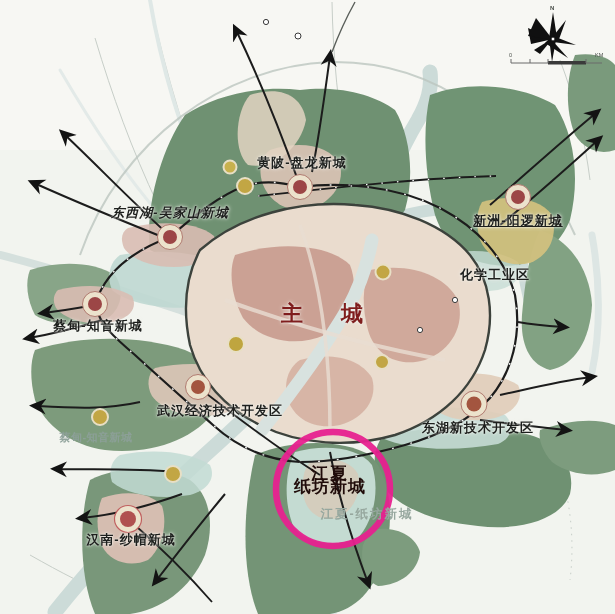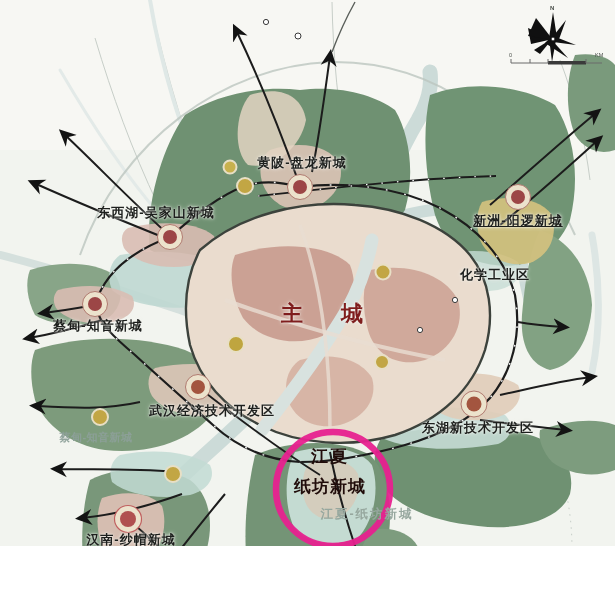--- a/index.html
+++ b/index.html
@@ -1,16 +1,16 @@
 <!DOCTYPE html>
 <html><head>
 <meta charset="utf-8">
 <style>
   html,body{margin:0;padding:0;}
-  #stage{position:relative;width:615px;height:546px;overflow:hidden;
+  #stage{position:relative;width:615px;height:614px;overflow:hidden;
          background:#f2f4ef;font-family:"Liberation Sans","DejaVu Sans",sans-serif;}
   svg{position:absolute;left:0;top:0;}
   .lbl{position:absolute;transform:translate(-50%,-50%);white-space:nowrap;
        font-weight:bold;font-size:13px;color:#1d1f1d;letter-spacing:1px;
        text-shadow:0 0 2px rgba(246,247,243,.9),0 0 4px rgba(246,247,243,.8);}
   .lbl-main{font-size:22px;letter-spacing:16px;padding-left:16px;color:#17181'"';}
   .lbl-main{font-size:22px;letter-spacing:16px;padding-left:16px;color:#7f1d1d;margin-top:7px;}
   .lbl-gray{font-size:11px;color:#8da099;letter-spacing:0.5px;
             text-shadow:none;opacity:.95;}
   .hl1{font-size:17px;color:#200c0a;letter-spacing:2px;text-shadow:none;}
@@ -194,27 +194,27 @@
     <line x1="548" y1="59" x2="548" y2="63" stroke="#6a6a6a" stroke-width="1"></line>
     <line x1="586" y1="59" x2="586" y2="63" stroke="#6a6a6a" stroke-width="1"></line>
     <text class="svgtxt" x="509" y="57" font-size="5.5">0</text>
     <text class="svgtxt" x="595" y="57" font-size="5.5">KM</text>
   </g>
 
   <circle cx="333" cy="489" r="57" fill="none" stroke-width="6.5" opacity="0.95" stroke="#e7218f"></circle>
 </svg>
 
 <div class="lbl" style="left:302px;top:163px;">黄陂-盘龙新城</div>
-<div class="lbl" style="left:156px;top:213px;">东西湖-吴家山新城</div>
+<div class="lbl" style="left:170px;top:213px;font-style:italic;">东西湖-吴家山新城</div>
 <div class="lbl" style="left:518px;top:221px;text-decoration:underline;">新洲-阳逻新城</div>
 <div class="lbl" style="left:495px;top:275px;">化学工业区</div>
 <div class="lbl lbl-main" style="left:322px;top:307px;">主 城</div>
 <div class="lbl" style="left:98px;top:326px;">蔡甸-知音新城</div>
-<div class="lbl" style="left:192px;top:411px;padding-left:40px;">武汉经济技术开发区</div>
+<div class="lbl" style="left:200px;top:411px;padding-left:40px;">武汉经济技术开发区</div>
 <div class="lbl lbl-gray" style="left:96px;top:437px;">蔡甸-知音新城</div>
 <div class="lbl" style="left:478px;top:428px;text-align:right;">东湖新技术开发区</div>
 <div class="lbl" style="left:131px;top:540px;">汉南-纱帽新城</div>
 
-<div class="lbl hl1" style="left:330px;top:456px;">江夏</div>
+<div class="lbl hl1" style="left:330px;top:473px;">江夏</div>
 <div class="lbl hl2" style="left:330px;top:486px;">纸坊新城</div>
 <div class="lbl hlsub" style="left:332px;top:514px;margin-left:35px;">江夏-纸坊新城</div>
 
 </div>
 
 </body></html>

